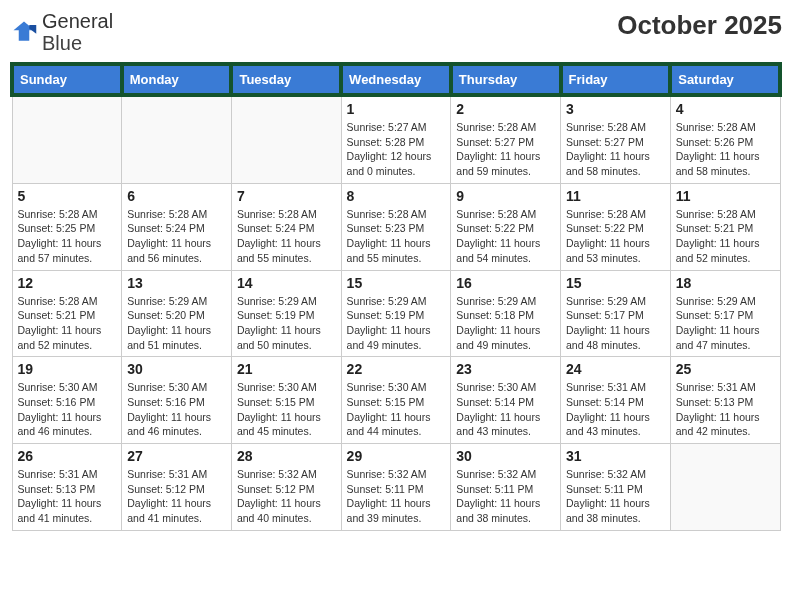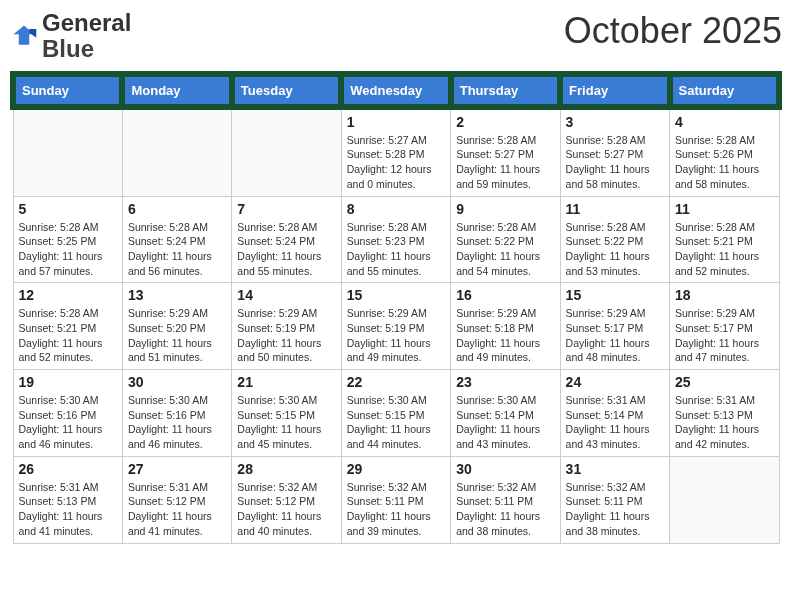--- a/index.html
+++ b/index.html
@@ -15,57 +15,57 @@
       align-items: flex-start;
       justify-content: space-between;
       margin-bottom: 8px;
     }
     .logo {
       display: flex;
       align-items: center;
       gap: 4px;
     }
     .logo-text {
-      font-size: 24px;
-      font-weight: bold;
+      font-size: 20px;
+      font-weight: normal;
       line-height: 1.1;
     }
     .logo-general { color: #333; }
     .logo-blue { color: #404040; }
     .logo-icon {
       width: 28px;
       height: 28px;
     }
     .title-block {
       text-align: right;
     }
     .month-title {
-      font-size: 36px;
-      font-weight: 400;
+      font-size: 26px;
+      font-weight: 700;
       color: #333;
       margin-left: 24px;
     }
     .location-title {
       font-size: 16px;
       color: #555;
       font-weight: normal;
     }
     .calendar {
       width: 100%;
       border-collapse: collapse;
       font-size: 11px;
     }
     .calendar th {
       background-color: #3a7bd5;
       color: #fff;
       text-align: left;
       padding: 6px 6px;
       font-size: 13px;
       font-weight: bold;
-      border: 6px solid #14532d;
+      border: 4px solid #14532d;
     }
     .calendar td {
       border: 1px solid #ccc;
       vertical-align: top;
       padding: 4px 5px;
       width: 14.28%;
       min-height: 80px;
       background: #fff;
     }
     .calendar td.empty {

